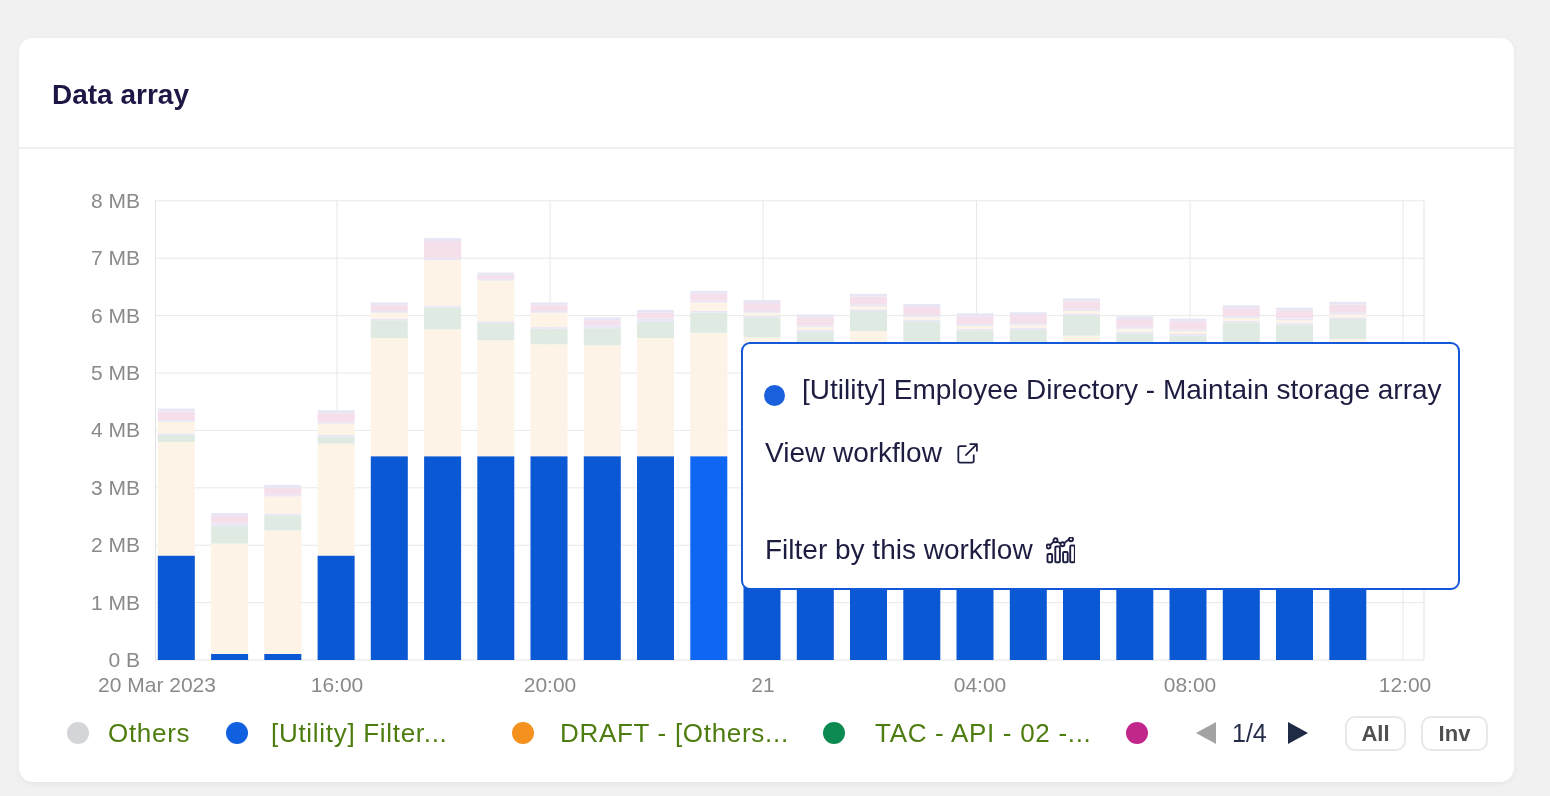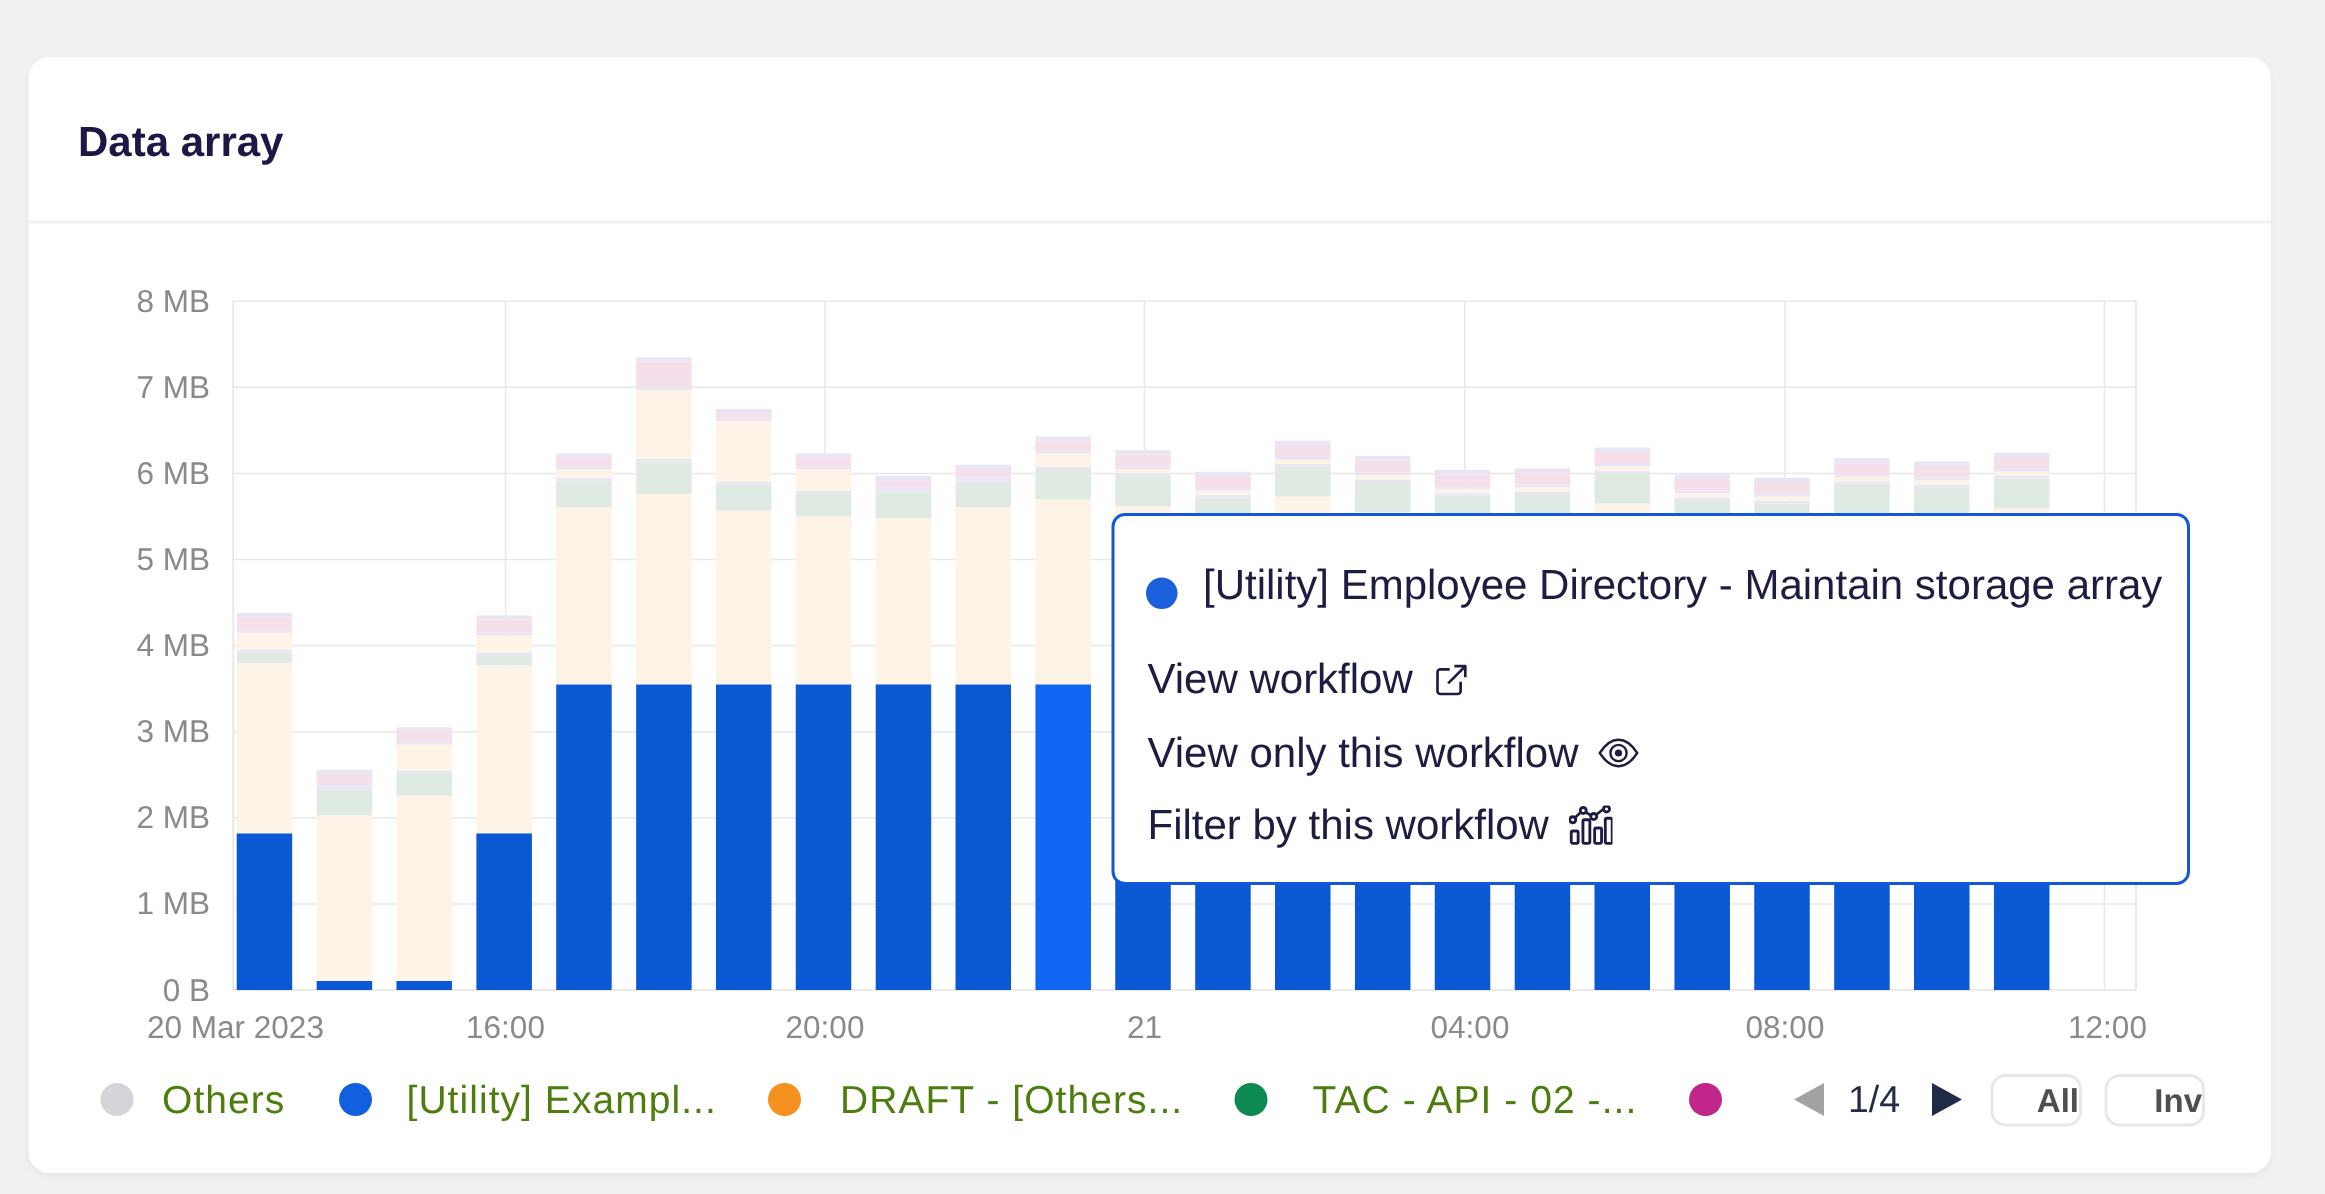--- a/index.html
+++ b/index.html
@@ -12,21 +12,21 @@
 .divider { position:absolute; left:19px; top:147px; width:1495px; height:2px; background:#f0f0f0; }
 #chart { position:absolute; left:0; top:0; }
 .tooltip { position:absolute; left:741px; top:342px; width:719px; height:248px; background:#fff; border:2px solid #1458da; border-radius:9px; z-index:5; }
 .tt-head { position:absolute; left:21px; top:30px; display:flex; align-items:flex-end; }
 .tt-dot { width:21px; height:21px; border-radius:50%; background:#1a5fdb; margin-right:17px; flex:none; }
 .tt-head b { font-size:28px; font-weight:normal; color:#1d1d42; white-space:nowrap; }
 .tt-row { position:absolute; left:22px; display:flex; align-items:center; font-size:28px; color:#1d1d42; white-space:nowrap; }
 .tt-row svg { margin-left:13px; }
 .ldot { position:absolute; width:22px; height:22px; border-radius:50%; }
 .ltext { position:absolute; font-size:26px; letter-spacing:0.7px; color:#4d7c0f; white-space:nowrap; }
-.btn { position:absolute; height:35px; border:2px solid #e8e8e8; border-radius:10px; background:#fff; font-size:22px; font-weight:bold; color:#4f4f4f; text-align:right; line-height:31px; }
+.btn { position:absolute; height:35px; border:2px solid #e8e8e8; border-radius:10px; background:#fff; font-size:22px; font-weight:bold; color:#4f4f4f; text-align:center; line-height:31px;margin-left:18px; }
 </style></head>
 <body>
 <div id="page">
   <div class="card"></div>
   <div class="title">Data array</div>
   <div class="divider"></div>
   <svg id="chart" width="1550" height="796" font-family="Liberation Sans, sans-serif">
 <line x1="155" y1="660.0" x2="1424" y2="660.0" stroke="#e3e3e3" stroke-width="1"></line>
 <line x1="155" y1="602.6" x2="1424" y2="602.6" stroke="#e8e8e8" stroke-width="1"></line>
 <line x1="155" y1="545.2" x2="1424" y2="545.2" stroke="#e8e8e8" stroke-width="1"></line>
@@ -247,45 +247,38 @@
         <div class="tt-dot"></div>
         <b>[Utility] Employee Directory - Maintain storage array</b>
       </div>
     <div class="tt-row" style="top:93px;">View workflow
       <svg width="25" height="25" viewBox="0 0 24 24" fill="none" stroke="#1d1d42" stroke-width="1.7">
           <path d="M18 13v6a1.8 1.8 0 0 1-1.8 1.8H5.0A1.8 1.8 0 0 1 3.2 19V6.8A1.8 1.8 0 0 1 5 5h6"></path>
           <path d="M14 3h7v7" stroke-linejoin="round"></path>
           <path d="M21 3L10 14"></path>
         </svg>
     </div>
-    <div class="tt-row" style="top:142px;">View only this workflow
-      <svg width="28" height="20" viewBox="0 0 28 20" fill="none" stroke="#1d1d42" stroke-width="1.6">
-          <path d="M1.5 10 C6 3 10 1.2 14 1.2 C18 1.2 22 3 26.5 10 C22 17 18 18.8 14 18.8 C10 18.8 6 17 1.5 10 Z"></path>
-          <circle cx="14" cy="10" r="5.4"></circle>
-          <circle cx="14" cy="10" r="2.4" fill="#1d1d42" stroke="none"></circle>
-        </svg>
-    </div>
     <div class="tt-row" style="top:190px;">Filter by this workflow
       <svg width="29" height="27" viewBox="0 0 29 27" fill="none" stroke="#1d1d42" stroke-width="1.9">
         <rect x="1.5" y="17" width="4.6" height="8.2" rx="1"></rect>
         <rect x="9.3" y="9.5" width="4.6" height="15.7" rx="1"></rect>
         <rect x="17.1" y="15" width="4.6" height="10.2" rx="1"></rect>
         <rect x="24.2" y="8.5" width="4.6" height="16.7" rx="1"></rect>
         <path d="M2.5 9.5 L9 3.5 L16.5 7.5 L24 1.5" stroke-width="1.8"></path>
         <circle cx="2.5" cy="9.5" r="2" fill="#fff"></circle>
         <circle cx="9.5" cy="3.3" r="2" fill="#fff"></circle>
         <circle cx="16.5" cy="7.3" r="2" fill="#fff"></circle>
         <circle cx="25" cy="2.3" r="2" fill="#fff"></circle>
       </svg>
     </div>
   </div>
   <div class="ldot" style="left:67px; top:722px; background:#d3d5d9;"></div>
   <div class="ltext" style="left:108px; top:718px;">Others</div>
   <div class="ldot" style="left:226px; top:722px; background:#1160e0;"></div>
-  <div class="ltext" style="left:271px; top:718px;">[Utility] Exampl...</div>
+  <div class="ltext" style="left:271px; top:718px;">[Utility] Filter...</div>
   <div class="ldot" style="left:512px; top:722px; background:#f5921f;"></div>
   <div class="ltext" style="left:560px; top:718px;">DRAFT - [Others...</div>
   <div class="ldot" style="left:823px; top:722px; background:#0d8a52;"></div>
   <div class="ltext" style="left:875px; top:718px;">TAC - API - 02 -...</div>
   <div class="ldot" style="left:1126px; top:722px; background:#c1268b;"></div>
   <svg style="position:absolute; left:1196px; top:722px;" width="20" height="22">
       <path d="M20 0 L20 22 L0 11 Z" fill="#a3a3a3"></path>
     </svg>
   <div class="ltext" style="left:1232px; top:719px; color:#252c49; font-size:25px; letter-spacing:0;">1/4</div>
   <svg style="position:absolute; left:1288px; top:722px;" width="20" height="22">

